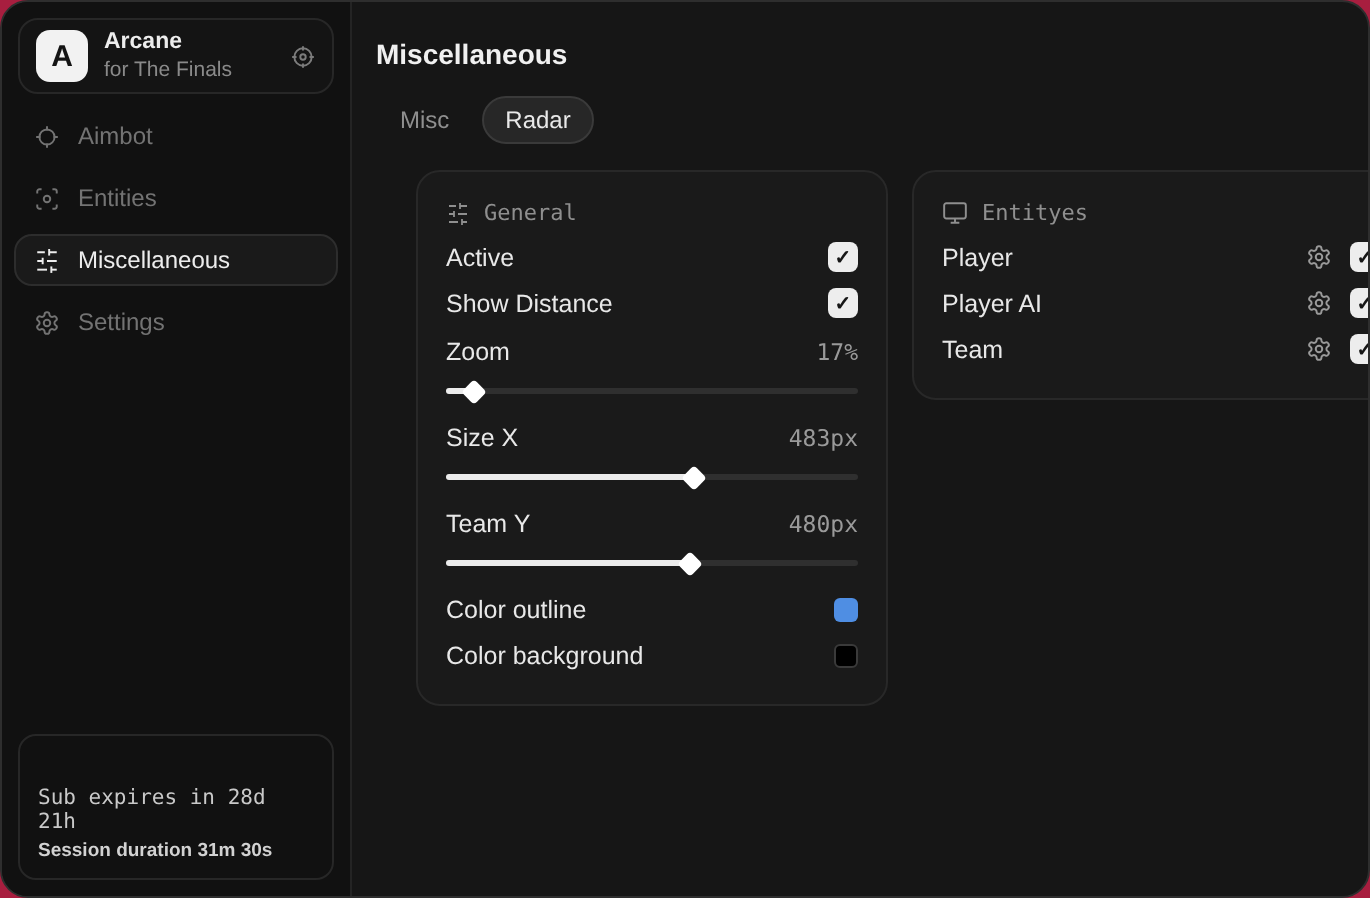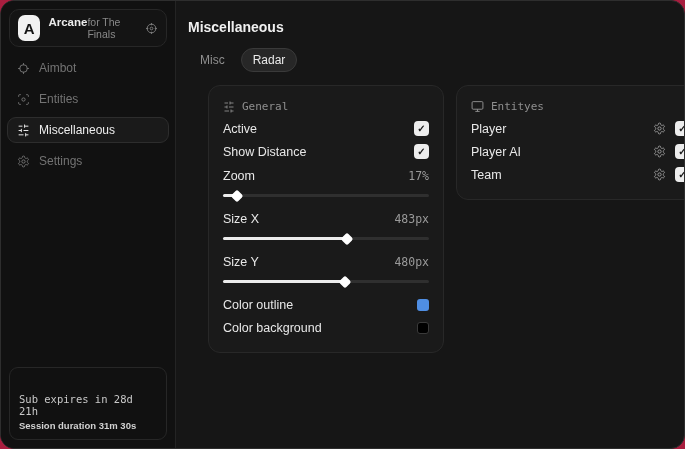--- a/index.html
+++ b/index.html
@@ -30,21 +30,21 @@
     border:1px solid #272727; border-radius:10px;
     display:flex; align-items:center; gap:8px;
     background:#141414;
   }
   .logo {
     width:26px; height:26px; border-radius:7px;
     background:#f2f2f2; color:#141414;
     font-weight:bold; font-size:15px;
     display:flex; align-items:center; justify-content:center;
   }
-  .brand-text { display:flex; flex-direction:row; line-height:1.15; }
+  .brand-text { display:flex; flex-direction:column; line-height:1.15; }
   .brand-name { font-size:11.5px; font-weight:bold; color:#ececec; }
   .brand-sub { font-size:10.5px; color:#8a8a8a; }
   .brand-gear { margin-left:auto; color:#7c7c7c; display:flex; }
   .category-label { margin:13px 0 6px 17px; font-size:10.5px; color:#6b6b6b; }
   .nav { display:flex; flex-direction:column; gap:5px; padding:0 6px; }
   .nav-item {
     height:26px; display:flex; align-items:center; gap:9px;
     padding:0 9px; border-radius:9px;
     border:1px solid transparent;
     color:#737373; font-size:12px; cursor:pointer;
@@ -242,21 +242,21 @@
             <span class="slider-value">483px</span>
           </div>
           <div class="track">
             <div class="fill" style="width: 60%;"></div>
             <div class="thumb" style="left: 60%;"></div>
           </div>
         </div>
 
         <div class="slider-group">
           <div class="row">
-            <span class="row-label">Size Y</span>
+            <span class="row-label">Team Y</span>
             <span class="slider-value">480px</span>
           </div>
           <div class="track">
             <div class="fill" style="width: 59%;"></div>
             <div class="thumb" style="left: 59%;"></div>
           </div>
         </div>
 
         <div class="row">
           <span class="row-label">Color outline</span>

